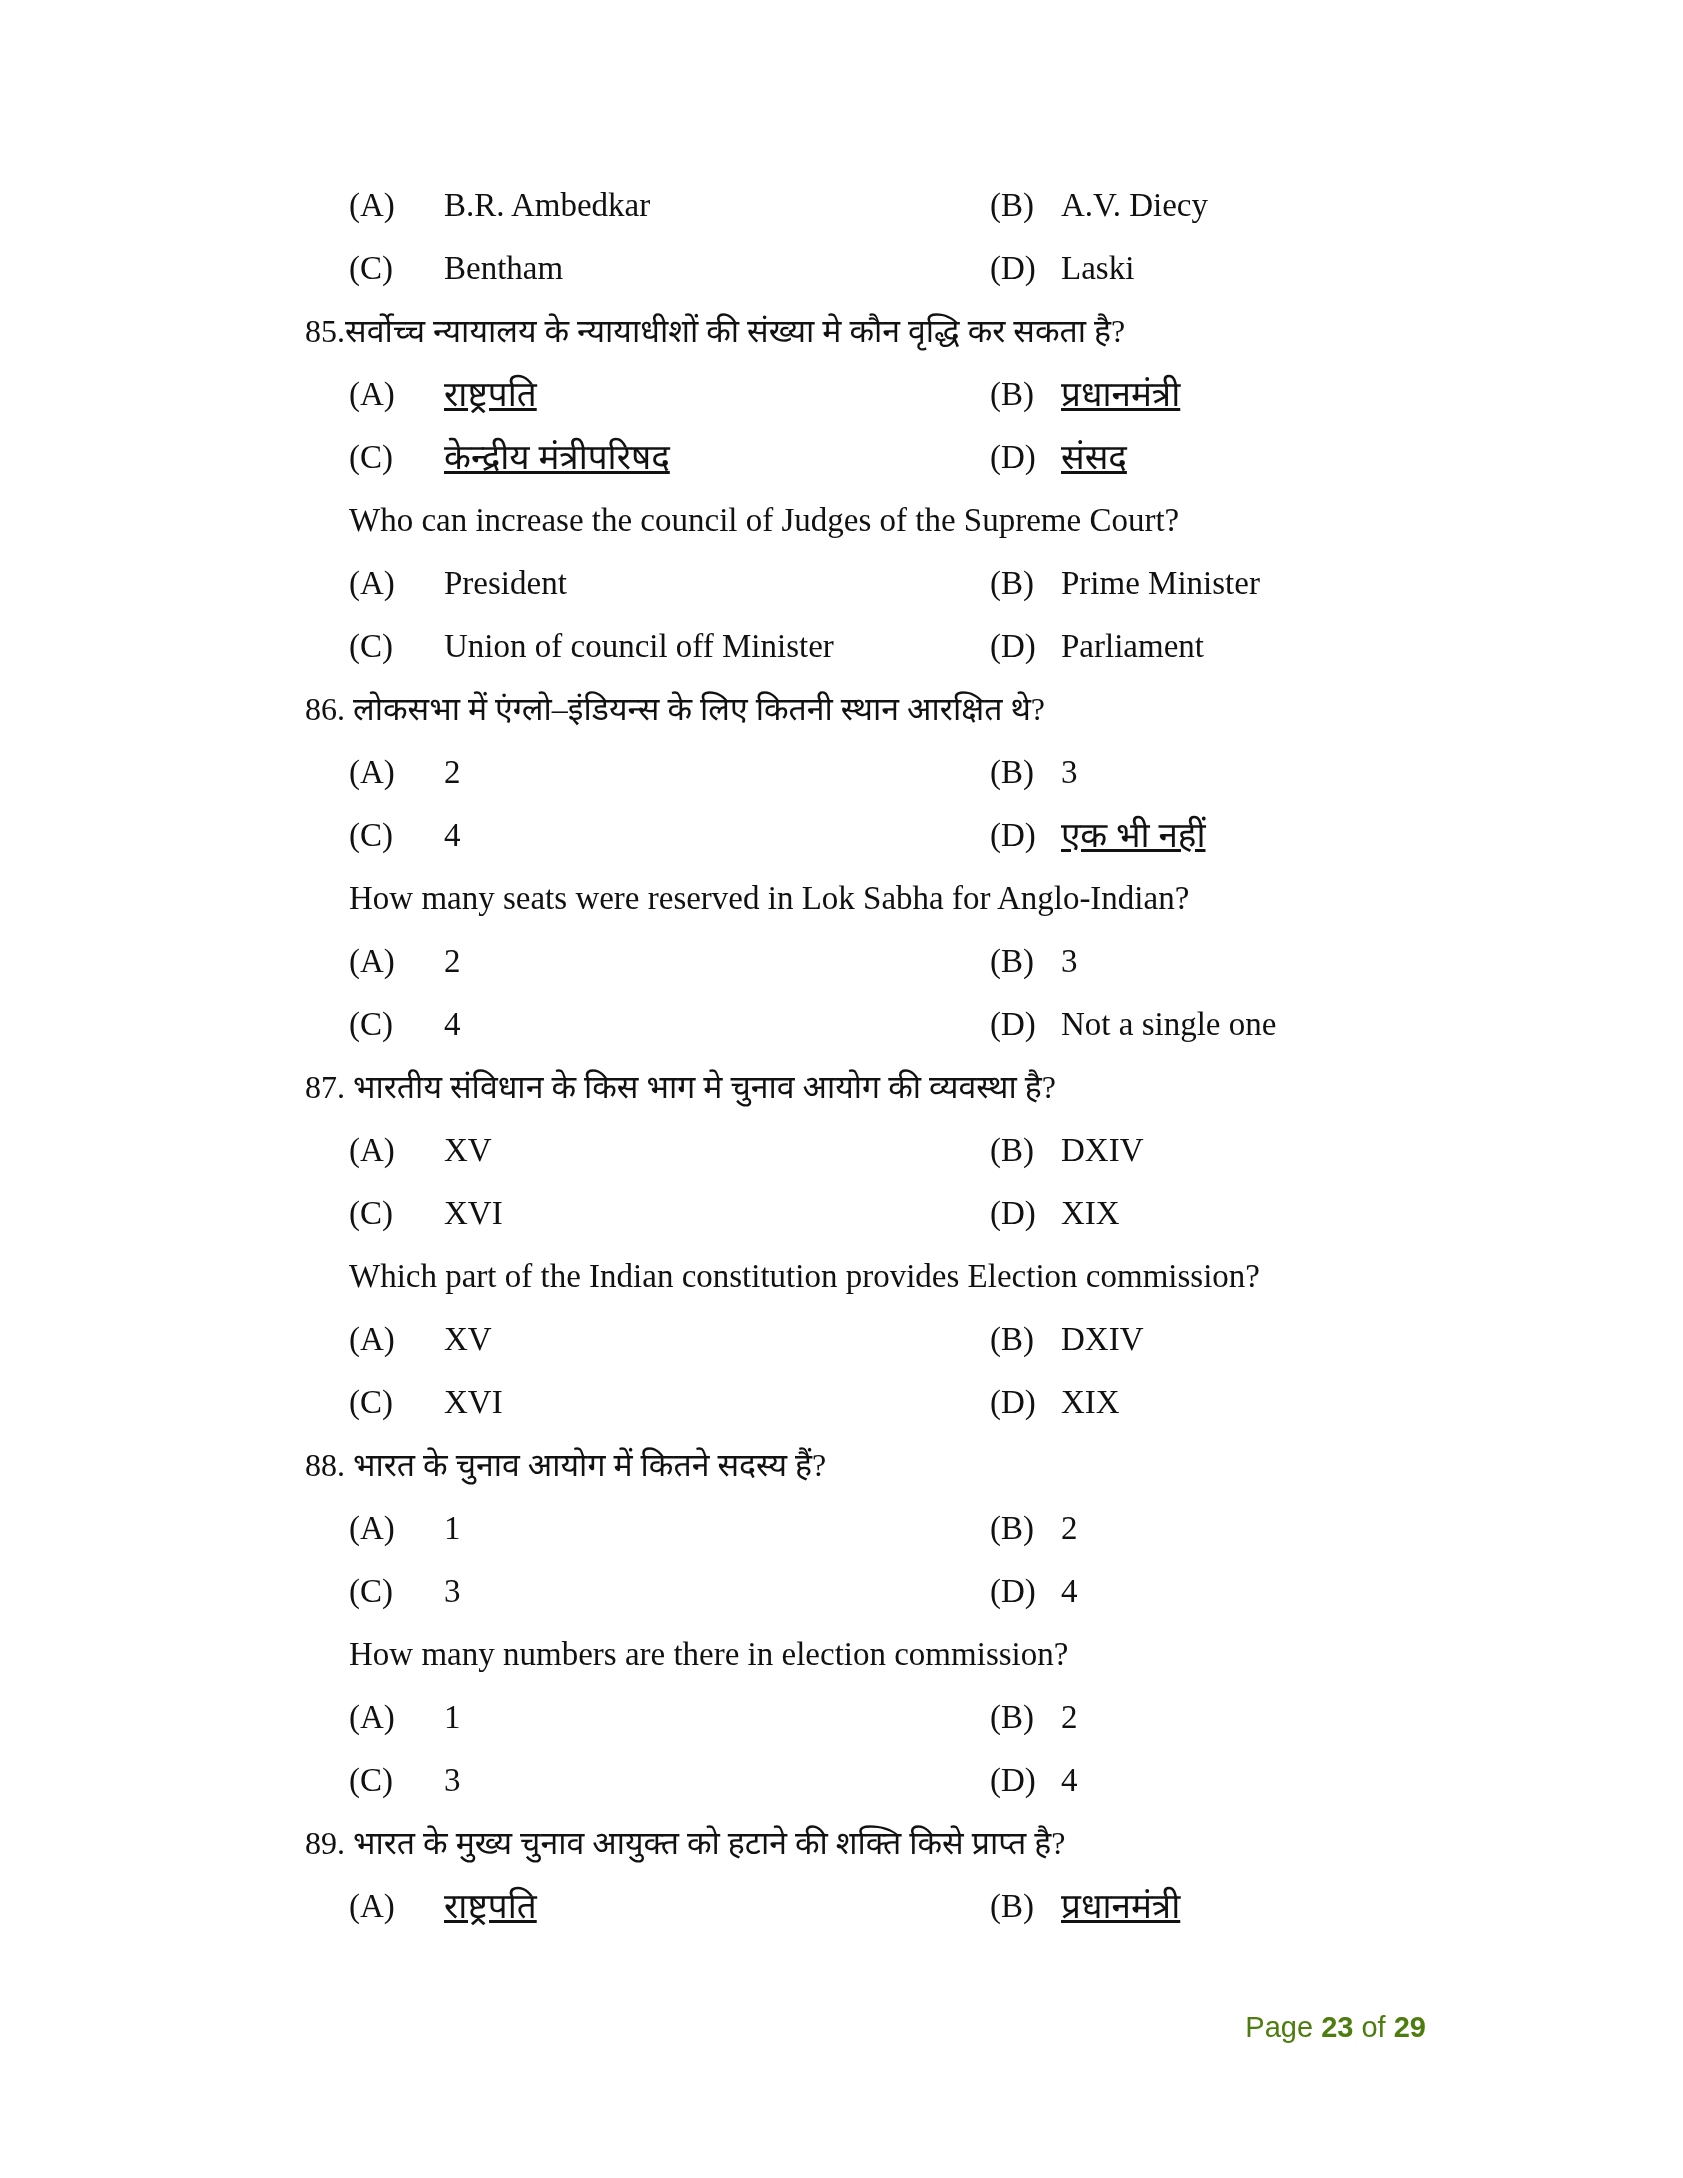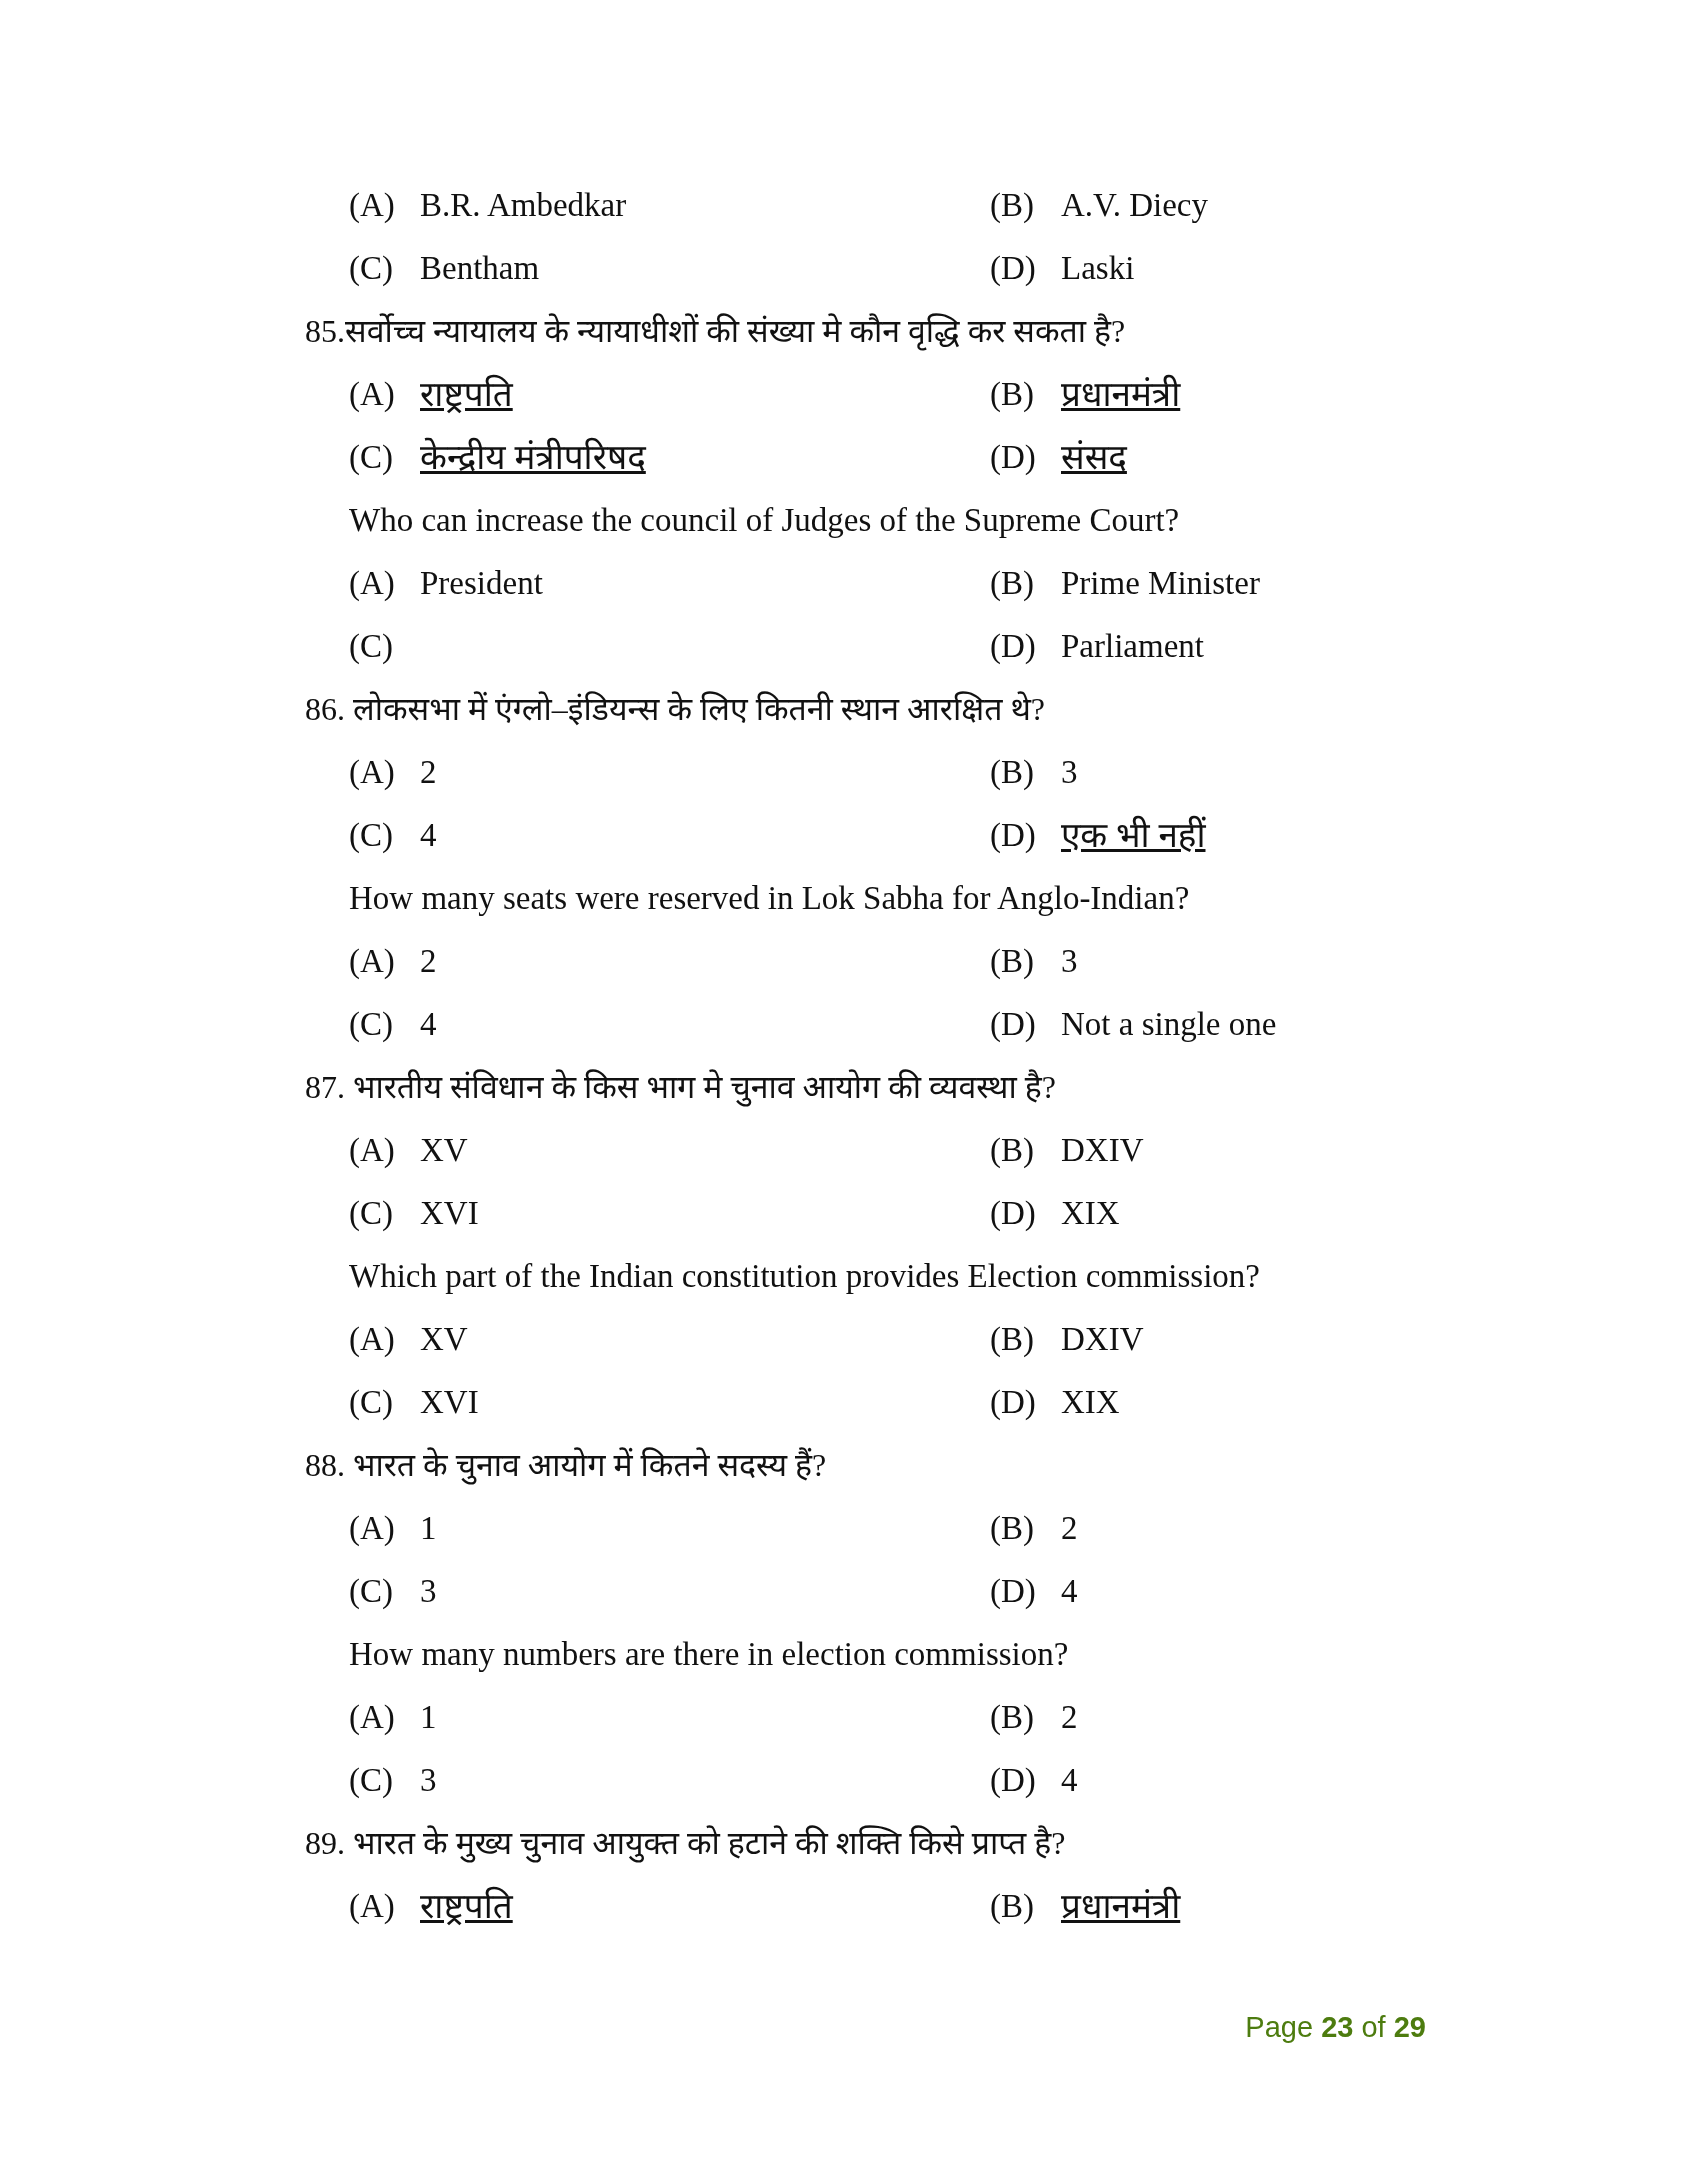--- a/index.html
+++ b/index.html
@@ -11,21 +11,21 @@
     font-family:"Liberation Serif", serif;
     color:#111;
   }
   .rows{position:absolute;top:174px;left:0;width:1683px;}
   .row{position:relative;height:63px;line-height:63px;white-space:nowrap;}
   .row span{position:absolute;top:0;height:63px;line-height:63px;}
   
   .qline-hi{left:305px;font-size:32px;}
   .qline-en{left:349px;font-size:33px;}
   .la{left:349px;font-size:33px;}
-  .ta{left:420px;font-size:33px;}
+  .ta{left:444px;font-size:33px;}
   .lb{left:990px;font-size:33px;}
   .tb{left:1049px;font-size:33px;margin-left:12px;}
   .hi{font-size:35px;text-decoration:underline;}
   .footer{
     position:absolute;top:2010px;right:257px;
     font-family:"Liberation Sans", sans-serif;
     font-size:29px;color:#4d7c0f;line-height:34px;
     white-space:nowrap;
   }
   .footer b{font-weight:bold;}
@@ -68,20 +68,21 @@
       <span class="qline-en">Who can increase the council of Judges of the Supreme Court?</span>
     </div>
     <div class="row">
       <span class="la">(A)</span>
       <span class="ta">President</span>
       <span class="lb">(B)</span>
       <span class="tb">Prime Minister</span>
     </div>
     <div class="row">
       <span class="la">(C)</span>
+      <span class="ta">Union of council off Minister</span>
       <span class="lb">(D)</span>
       <span class="tb">Parliament</span>
     </div>
 
     <div class="row">
       <span class="qline-hi">86. लोकसभा में एंग्लो–इंडियन्स के लिए कितनी स्थान आरक्षित थे?</span>
     </div>
     <div class="row">
       <span class="la">(A)</span>
       <span class="ta">2</span>

